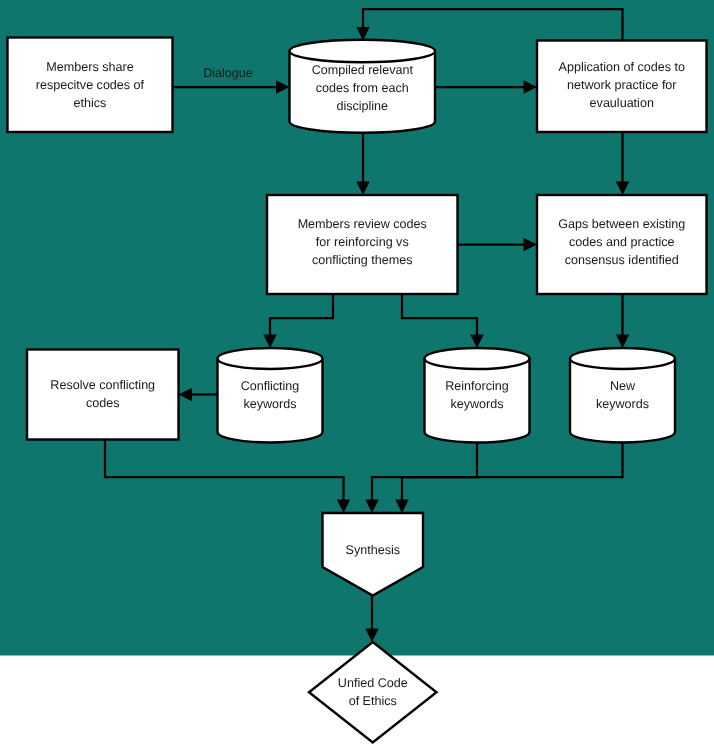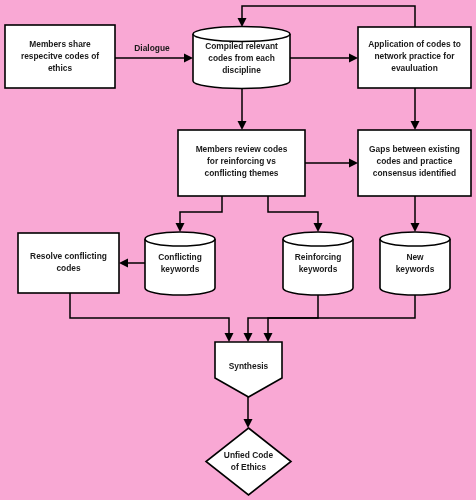--- a/index.html
+++ b/index.html
@@ -10,23 +10,22 @@
   }
   body {
     width: 476px;
     height: 500px;
     font-family: "Liberation Sans", sans-serif;
     overflow: hidden;
   }
   #diagram-root {
     position: relative;
     width: 476px;
-    height: 500px;
-    background: #f9a8d4;
-    font-weight: bold;
+    height: 437px;
+    background: #0f766e;
   }
   svg#flowchart {
     display: block;
     width: 476px;
     height: 500px;
   }
   .node-shape {
     fill: #ffffff;
     stroke: #000000;
     stroke-width: 1.6;

